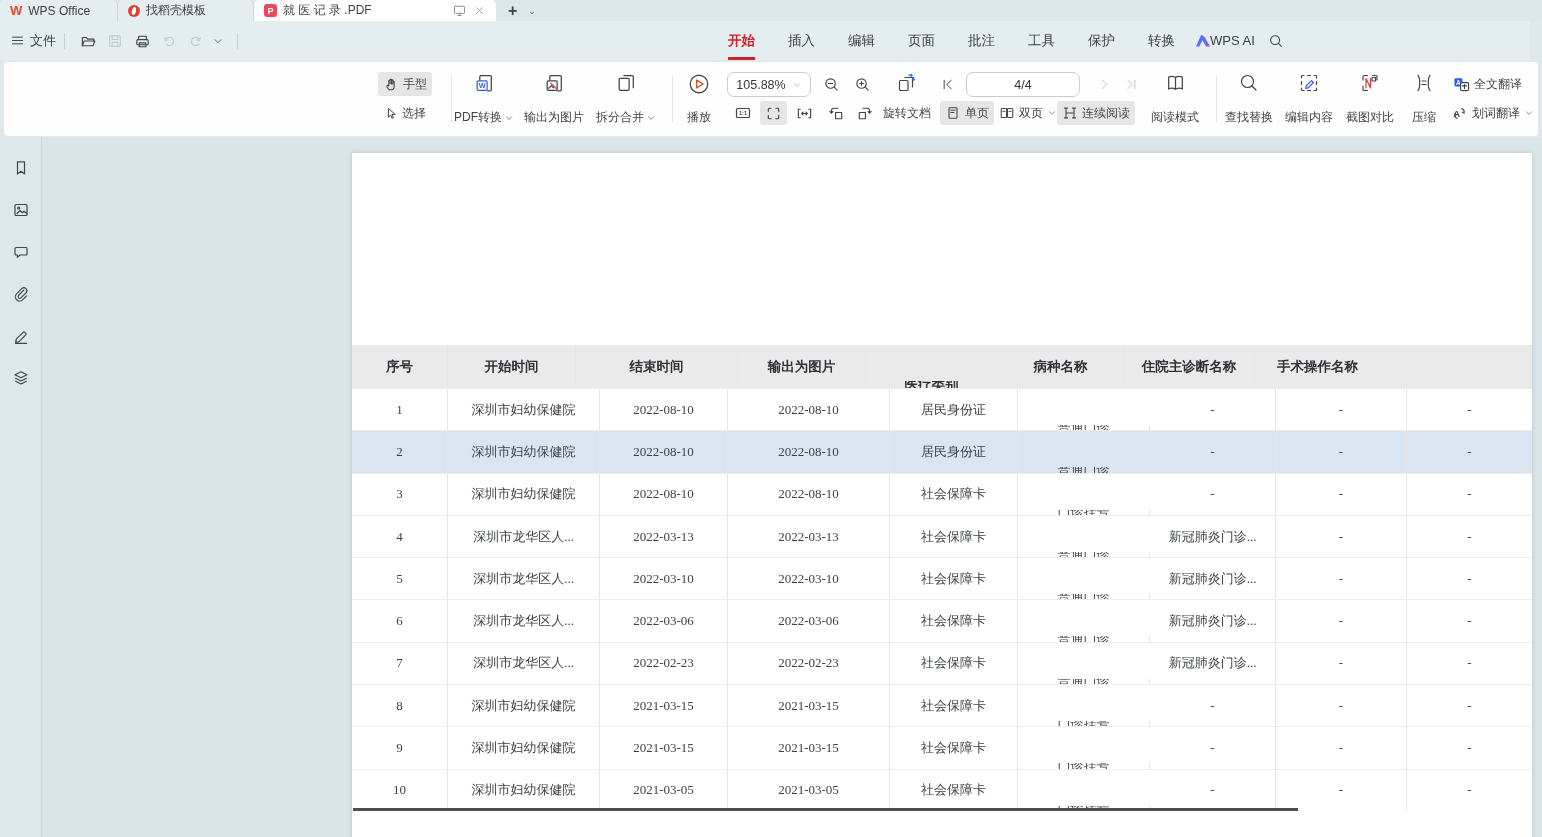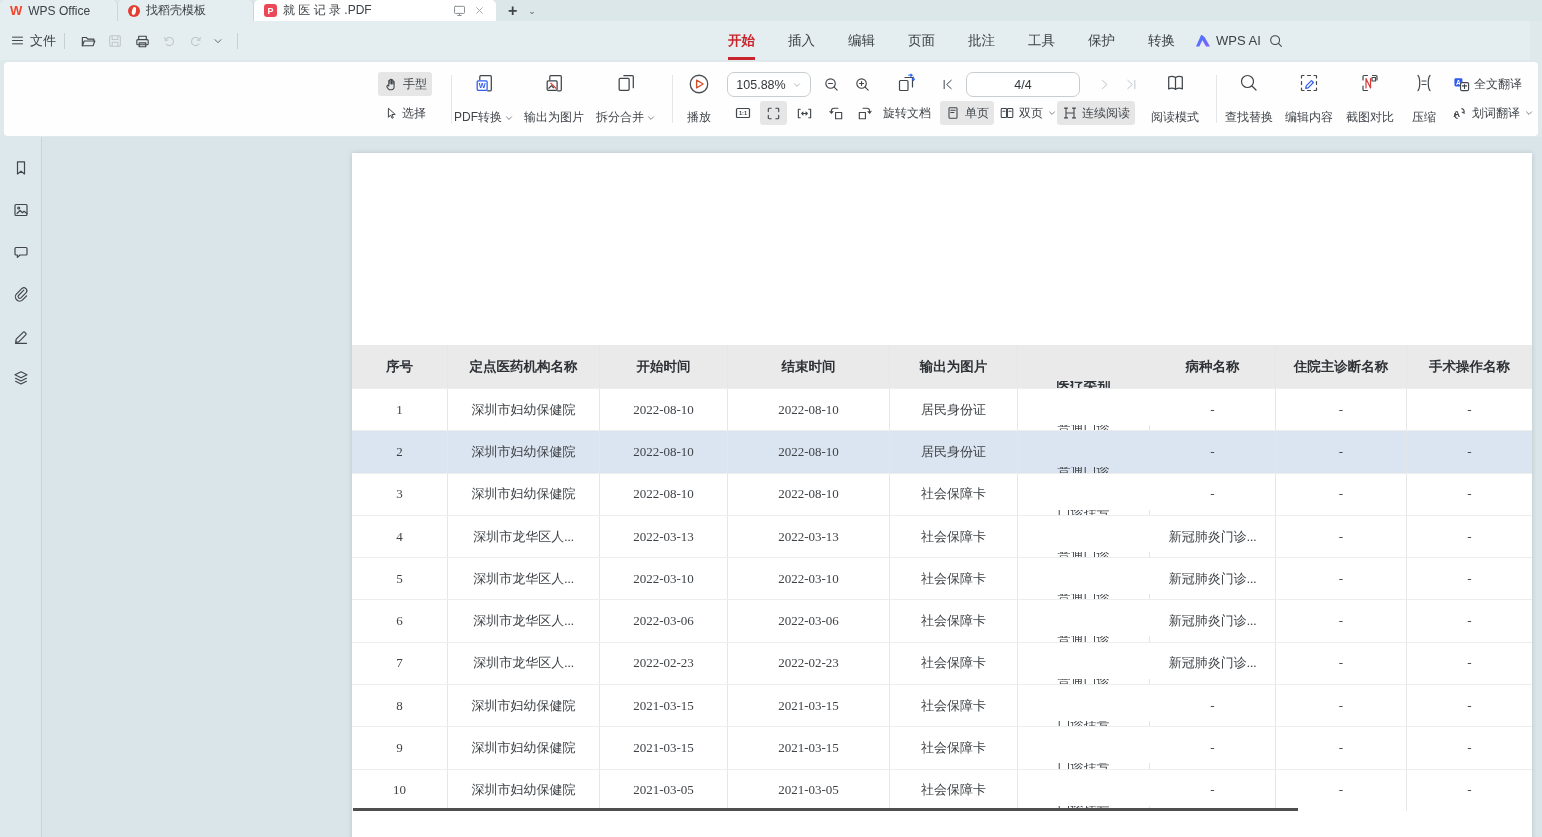--- a/index.html
+++ b/index.html
@@ -142,21 +142,21 @@
         <div class="ribbon-tab active">开始</div>
         <div class="ribbon-tab">插入</div>
         <div class="ribbon-tab">编辑</div>
         <div class="ribbon-tab">页面</div>
         <div class="ribbon-tab">批注</div>
         <div class="ribbon-tab">工具</div>
         <div class="ribbon-tab">保护</div>
         <div class="ribbon-tab">转换</div>
       </div>
 
-    <div class="mb-item" style="left:1196px; gap:6px">
+    <div class="mb-item" style="left:1196px; gap:0">
       <span class="ai-logo"></span>
       <span>WPS AI</span>
     </div>
     <div class="mb-icon" style="left:1264px">
       <svg class="ic" width="16" height="16" viewBox="0 0 18 18">
           <circle cx="8" cy="8" r="5"></circle>
           <path d="M11.8 11.8L15 15"></path>
         </svg>
     </div>
   </div>
@@ -426,21 +426,20 @@
           <path d="M3.6 9.3L9 12l5.4-2.7M3.6 12.3L9 15l5.4-2.7"></path>
         </svg>
     </div>
   </div>
 
   <div class="doc">
     <div class="page">
       <div class="tbl">
         <div class="thead" id="t-head">
             <div class="th c0">序号</div>
-            <div class="th c1">定点医药机构名称</div>
             <div class="th c2">开始时间</div>
             <div class="th c3">结束时间</div>
             <div class="th c4">输出为图片</div>
             <div class="th c5">医疗类别</div>
             <div class="th c6">病种名称</div>
             <div class="th c7">住院主诊断名称</div>
             <div class="th c8">手术操作名称</div>
           </div>
         <div id="t-body">
             <div class="tr">

